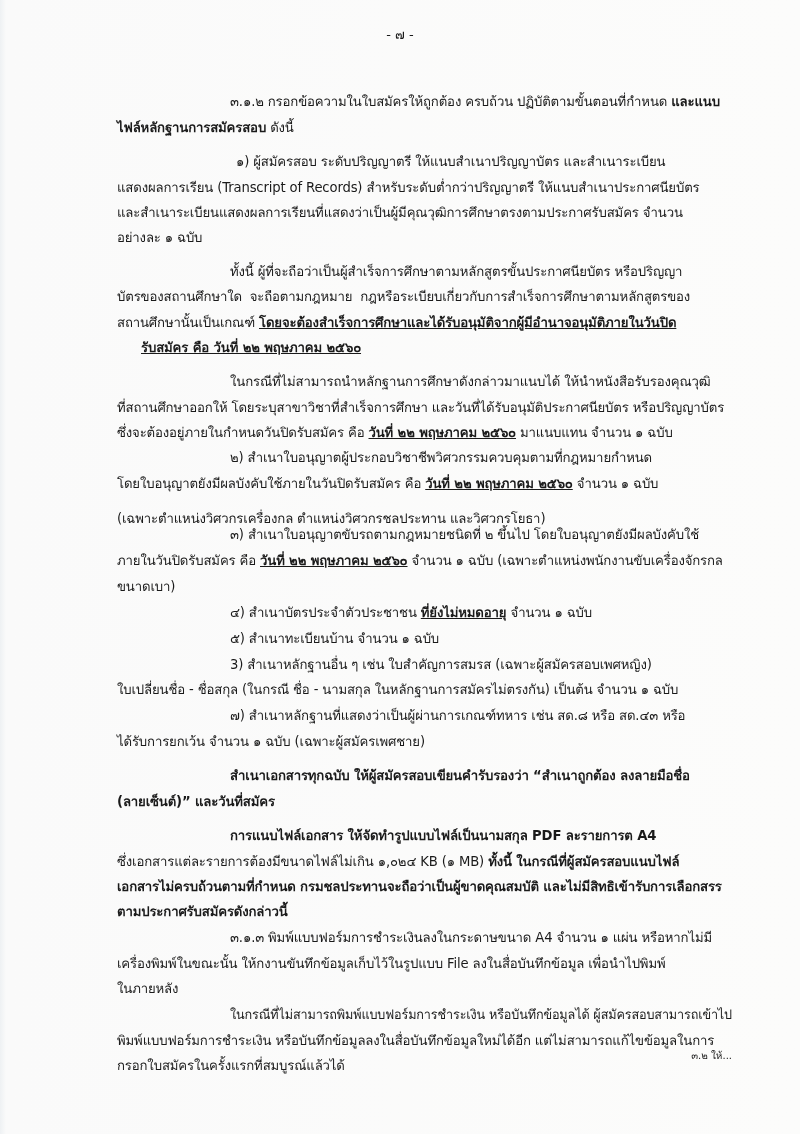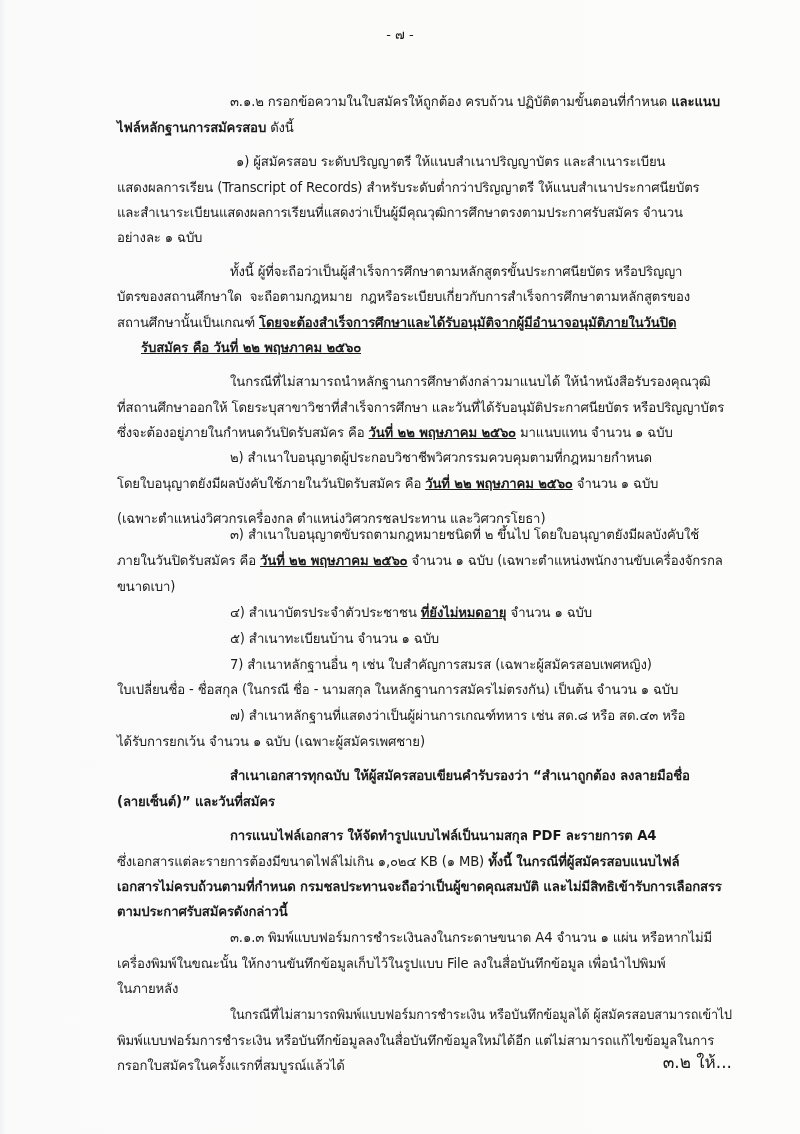--- a/index.html
+++ b/index.html
@@ -4,21 +4,21 @@
 <style>
   html, body { margin:0; padding:0; }
   body { width:800px; height:1134px; background:#fbfbf9; overflow:hidden; position:relative;
          font-family:"DejaVu Sans","Liberation Sans",sans-serif; color:#1a1a1a; }
   .page { position:absolute; left:0; top:0; width:800px; height:1134px;
           background:linear-gradient(90deg,#eef1f3 0px,#fafafa 6px,#fcfcfb 100%); }
   .pgnum { position:absolute; top:24px; left:0; width:800px; text-align:center; font-size:13px; }
   .line { position:absolute; font-size:13.2px; white-space:nowrap; line-height:18px; letter-spacing:-0.15px; }
   .b { font-weight:bold; }
   .bu { font-weight:bold; text-decoration:underline; }
-  .footer { position:absolute; right:68px; top:1048px; font-size:17px; }
+  .footer { position:absolute; right:68px; top:1048px; font-size:10px; }
 </style>
 </head>
 <body>
 
 <div class="page">
   <div class="pgnum">- ๗ -</div>
   <div id="body-lines">
       <div class="line" style="left: 230px; top: 93px;"><span>๓.๑.๒ กรอกข้อความในใบสมัครให้ถูกต้อง ครบถ้วน ปฏิบัติตามขั้นตอนที่กำหนด </span><span class="b">และแนบ</span></div>
       <div class="line" style="left: 117px; top: 119px;"><span class="b">ไฟล์หลักฐานการสมัครสอบ</span><span> ดังนี้</span></div>
       <div class="line" style="left: 230px; top: 153px; margin-left: 6px;"><span>๑) ผู้สมัครสอบ ระดับปริญญาตรี ให้แนบสำเนาปริญญาบัตร และสำเนาระเบียน</span></div>
@@ -33,21 +33,21 @@
       <div class="line" style="left: 117px; top: 399px;"><span>ที่สถานศึกษาออกให้ โดยระบุสาขาวิชาที่สำเร็จการศึกษา และวันที่ได้รับอนุมัติประกาศนียบัตร หรือปริญญาบัตร</span></div>
       <div class="line" style="left: 117px; top: 424px;"><span>ซึ่งจะต้องอยู่ภายในกำหนดวันปิดรับสมัคร คือ </span><span class="bu">วันที่ ๒๒ พฤษภาคม ๒๕๖๐</span><span> มาแนบแทน  จำนวน ๑ ฉบับ</span></div>
       <div class="line" style="left: 230px; top: 449px;"><span>๒) สำเนาใบอนุญาตผู้ประกอบวิชาชีพวิศวกรรมควบคุมตามที่กฎหมายกำหนด</span></div>
       <div class="line" style="left: 117px; top: 475px;"><span>โดยใบอนุญาตยังมีผลบังคับใช้ภายในวันปิดรับสมัคร คือ </span><span class="bu">วันที่ ๒๒   พฤษภาคม ๒๕๖๐</span><span>  จำนวน ๑ ฉบับ</span></div>
       <div class="line" style="left: 117px; top: 500px; margin-top: 10px;"><span>(เฉพาะตำแหน่งวิศวกรเครื่องกล ตำแหน่งวิศวกรชลประทาน และวิศวกรโยธา)</span></div>
       <div class="line" style="left: 230px; top: 526px;"><span>๓) สำเนาใบอนุญาตขับรถตามกฎหมายชนิดที่ ๒ ขึ้นไป โดยใบอนุญาตยังมีผลบังคับใช้</span></div>
       <div class="line" style="left: 117px; top: 552px;"><span>ภายในวันปิดรับสมัคร คือ </span><span class="bu">วันที่ ๒๒ พฤษภาคม ๒๕๖๐</span><span>  จำนวน ๑ ฉบับ (เฉพาะตำแหน่งพนักงานขับเครื่องจักรกล</span></div>
       <div class="line" style="left: 117px; top: 578px;"><span>ขนาดเบา)</span></div>
       <div class="line" style="left: 230px; top: 604px;"><span>๔) สำเนาบัตรประจำตัวประชาชน </span><span class="bu">ที่ยังไม่หมดอายุ</span><span>  จำนวน ๑ ฉบับ</span></div>
       <div class="line" style="left: 230px; top: 630px;"><span>๕) สำเนาทะเบียนบ้าน  จำนวน ๑ ฉบับ</span></div>
-      <div class="line" style="left: 230px; top: 656px;"><span>7) สำเนาหลักฐานอื่น ๆ เช่น ใบสำคัญการสมรส (เฉพาะผู้สมัครสอบเพศหญิง)</span></div>
+      <div class="line" style="left: 230px; top: 656px;"><span>3) สำเนาหลักฐานอื่น ๆ เช่น ใบสำคัญการสมรส (เฉพาะผู้สมัครสอบเพศหญิง)</span></div>
       <div class="line" style="left: 117px; top: 681px;"><span>ใบเปลี่ยนชื่อ - ชื่อสกุล (ในกรณี ชื่อ - นามสกุล ในหลักฐานการสมัครไม่ตรงกัน) เป็นต้น  จำนวน ๑ ฉบับ</span></div>
       <div class="line" style="left: 230px; top: 707px;"><span>๗) สำเนาหลักฐานที่แสดงว่าเป็นผู้ผ่านการเกณฑ์ทหาร เช่น สด.๘ หรือ สด.๔๓ หรือ</span></div>
       <div class="line" style="left: 117px; top: 733px;"><span>ได้รับการยกเว้น  จำนวน ๑ ฉบับ (เฉพาะผู้สมัครเพศชาย)</span></div>
       <div class="line" style="left: 230px; top: 767px;"><span class="b">สำเนาเอกสารทุกฉบับ ให้ผู้สมัครสอบเขียนคำรับรองว่า “สำเนาถูกต้อง ลงลายมือชื่อ</span></div>
       <div class="line" style="left: 117px; top: 793px;"><span class="b">(ลายเซ็นต์)” และวันที่สมัคร</span></div>
       <div class="line" style="left: 230px; top: 827px;"><span class="b">การแนบไฟล์เอกสาร ให้จัดทำรูปแบบไฟล์เป็นนามสกุล PDF </span><span class="b">ละรายการต A4</span></div>
       <div class="line" style="left: 117px; top: 853px;"><span>ซึ่งเอกสารแต่ละรายการต้องมีขนาดไฟล์ไม่เกิน ๑,๐๒๔ KB (๑ MB)  </span><span class="b">ทั้งนี้ ในกรณีที่ผู้สมัครสอบแนบไฟล์</span></div>
       <div class="line" style="left: 117px; top: 878px;"><span class="b">เอกสารไม่ครบถ้วนตามที่กำหนด กรมชลประทานจะถือว่าเป็นผู้ขาดคุณสมบัติ และไม่มีสิทธิเข้ารับการเลือกสรร</span></div>
       <div class="line" style="left: 117px; top: 903px;"><span class="b">ตามประกาศรับสมัครดังกล่าวนี้</span></div>
       <div class="line" style="left: 230px; top: 929px;"><span>๓.๑.๓ พิมพ์แบบฟอร์มการชำระเงินลงในกระดาษขนาด A4   จำนวน ๑ แผ่น หรือหากไม่มี</span></div>

